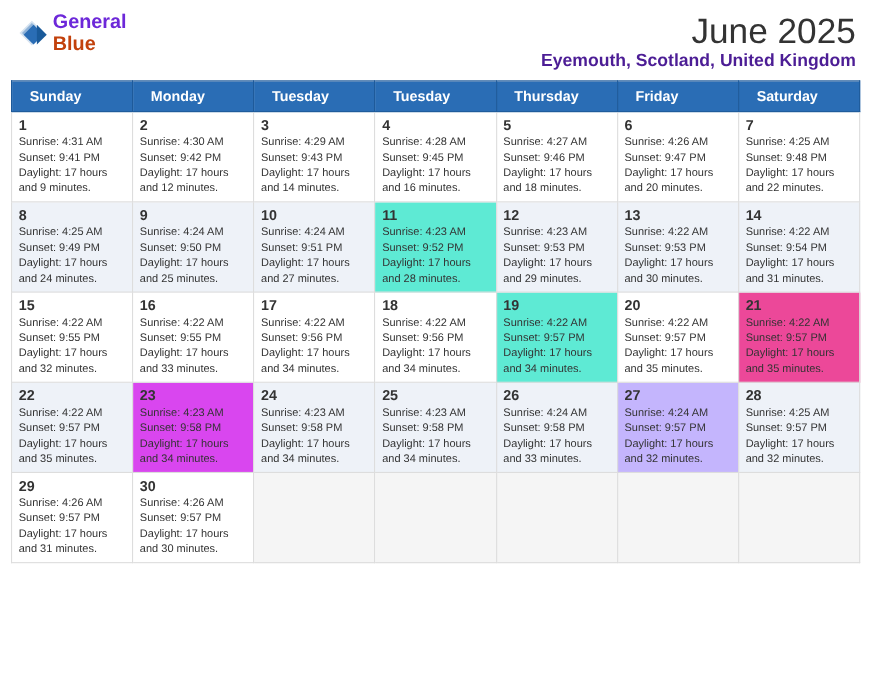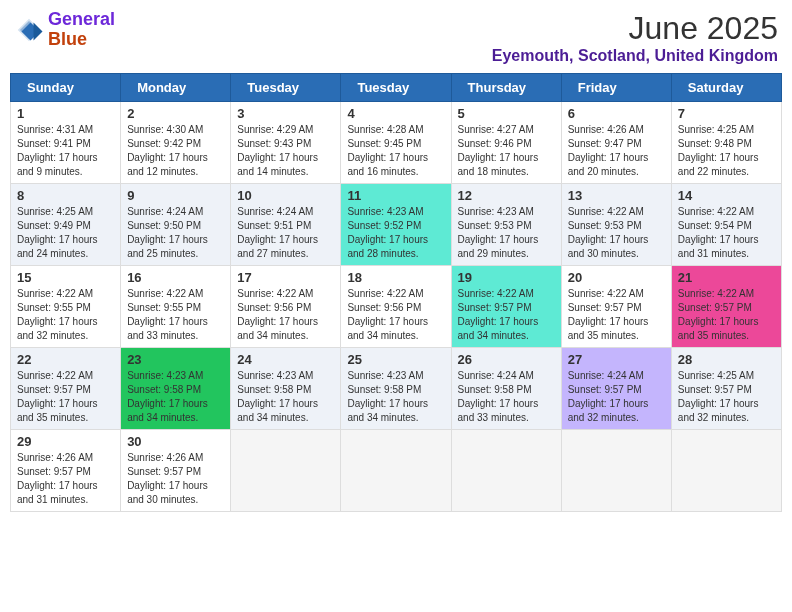--- a/index.html
+++ b/index.html
@@ -252,21 +252,21 @@
         </div>
       </td>
       </tr>
       <tr>
         <td style="background: rgb(238, 242, 248);">
         <span class="day-number">22</span>
         <div class="day-info">
           Sunrise: 4:22 AM<br>Sunset: 9:57 PM<br>Daylight: 17 hours and 35 minutes.
         </div>
       </td>
-        <td style="background: #22c55e;">
+        <td style="background: #d946ef;">
         <span class="day-number">23</span>
         <div class="day-info">
           Sunrise: 4:23 AM<br>Sunset: 9:58 PM<br>Daylight: 17 hours and 34 minutes.
         </div>
       </td>
         <td style="background: rgb(238, 242, 248);">
         <span class="day-number">24</span>
         <div class="day-info">
           Sunrise: 4:23 AM<br>Sunset: 9:58 PM<br>Daylight: 17 hours and 34 minutes.
         </div>

